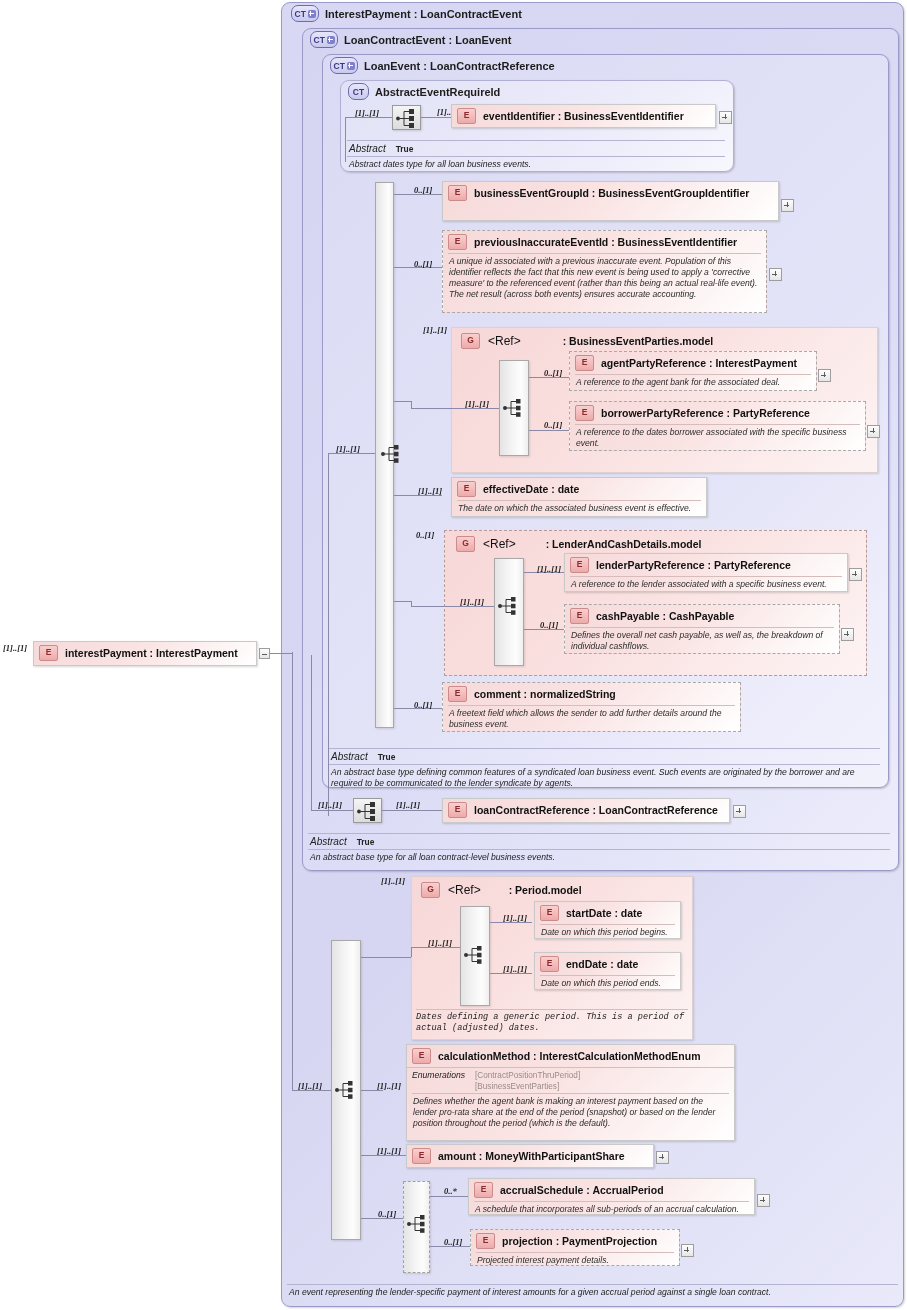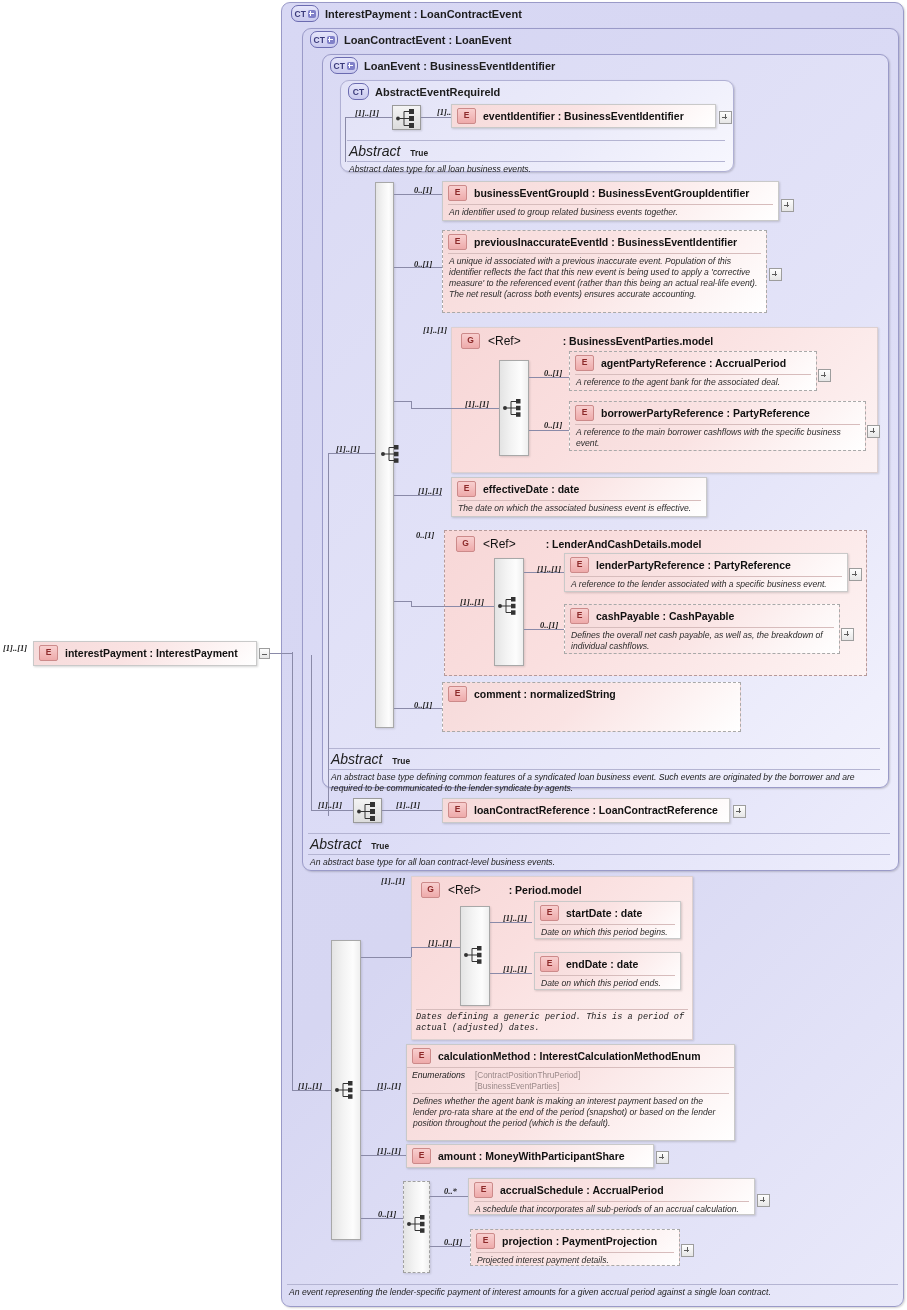--- a/index.html
+++ b/index.html
@@ -99,21 +99,21 @@
   
   .card{
     position:absolute;font-size:8.5px;font-style:italic;font-weight:bold;
     color:#1a1a1a;white-space:nowrap;font-family:"Liberation Serif",serif;
   }
 
   
   .ct-foot{position:absolute;}
   .ct-foot .sep{border-top:1px solid #b4b4d2;}
   .ct-foot .absrow{display:flex;gap:10px;align-items:baseline;padding:2px 2px 2px 2px;}
-  .ct-foot .abslabel{font-size:14px;font-style:italic;color:#222;}
+  .ct-foot .abslabel{font-size:10px;font-style:italic;color:#222;}
   .ct-foot .absval{font-size:8.4px;font-weight:bold;color:#222;}
   .ct-foot .doc{font-size:8.6px;font-style:italic;color:#222;line-height:1.3;padding:2px 2px 0 2px;}
 
   
   .exp{
     position:absolute;width:11px;height:11px;border:1px solid #9d9d9d;
     background:linear-gradient(180deg,#fdfdfd 0%,#e6e6e6 100%);
   }
   .exp:before,.exp:after{content:"";position:absolute;background:#5d5d5d;}
   .exp:before{left:2px;top:4.5px;width:5px;height:1px;}
@@ -137,21 +137,21 @@
 
   <div class="abs ct-box inner" style="left:302px;top:28px;width:597px;height:843px;"></div>
   <div class="ct-head" style="left:310px;top:31px;">
     <span class="icon-ct">CT<span class="plus"></span></span>
     <span class="ct-title">LoanContractEvent : LoanEvent</span>
   </div>
 
   <div class="abs ct-box inner2" style="left:322px;top:54px;width:567px;height:734px;"></div>
   <div class="ct-head" style="left:330px;top:57px;">
     <span class="icon-ct">CT<span class="plus"></span></span>
-    <span class="ct-title">LoanEvent : BusinessEventIdentifier</span>
+    <span class="ct-title">LoanEvent : LoanContractReference</span>
   </div>
 
   <div class="abs ct-box plain" style="left:340px;top:80px;width:394px;height:92px;"></div>
   <div class="ct-head" style="left:348px;top:83px;">
     <span class="icon-ct" style="width:19px;">CT</span>
     <span class="ct-title">AbstractEventRequireId</span>
   </div>
 
   <div class="abs seq-ico-box" style="left:392px;top:105px;width:29px;height:25px;">
     <svg width="29" height="25" viewBox="0 0 29 25">
@@ -214,21 +214,20 @@
   <div class="ln h" style="left:394px;top:495px;width:48px;"></div>
   <div class="ln h" style="left:394px;top:601px;width:17px;"></div>
   <div class="ln h" style="left:394px;top:708px;width:48px;"></div>
 
   <div class="card" style="left:414px;top:185px;">0..[1]</div>
   <div class="abs el-box" style="left:442px;top:181px;width:337px;height:40px;">
     <div class="el-row">
       <span class="icon-e">E</span>
       <span class="el-name">businessEventGroupId : BusinessEventGroupIdentifier</span>
     </div>
-    <div class="el-doc">An identifier used to group related business events together.</div>
   </div>
   <div class="exp" style="left:781px;top:199px;"></div>
 
   <div class="card" style="left:414px;top:259px;">0..[1]</div>
   <div class="abs el-box opt" style="left:442px;top:230px;width:325px;height:83px;">
     <div class="el-row">
       <span class="icon-e">E</span>
       <span class="el-name">previousInaccurateEventId : BusinessEventIdentifier</span>
     </div>
     <div class="el-doc">A unique id associated with a previous inaccurate event. Population of this identifier reflects the fact that this new event is being used to apply a 'corrective measure' to the referenced event (rather than this being an actual real-life event).  The net result (across both events) ensures accurate accounting.</div>
@@ -259,33 +258,33 @@
   <div class="card" style="left:465px;top:399px;">[1]..[1]</div>
   <div class="ln h" style="left:411px;top:408px;width:88px;"></div>
   <div class="ln v" style="left:411px;top:401px;height:7px;"></div>
   <div class="ln h" style="left:529px;top:377px;width:40px;"></div>
   <div class="ln h" style="left:529px;top:430px;width:40px;"></div>
 
   <div class="card" style="left:544px;top:368px;">0..[1]</div>
   <div class="abs el-box opt" style="left:569px;top:351px;width:248px;height:40px;">
     <div class="el-row">
       <span class="icon-e">E</span>
-      <span class="el-name">agentPartyReference : AccrualPeriod</span>
+      <span class="el-name">agentPartyReference : InterestPayment</span>
     </div>
     <div class="el-doc">A reference to the agent bank for the associated deal.</div>
   </div>
   <div class="exp" style="left:818px;top:369px;"></div>
 
   <div class="card" style="left:544px;top:420px;">0..[1]</div>
   <div class="abs el-box opt" style="left:569px;top:401px;width:297px;height:50px;">
     <div class="el-row">
       <span class="icon-e">E</span>
       <span class="el-name">borrowerPartyReference : PartyReference</span>
     </div>
-    <div class="el-doc">A reference to the main borrower cashflows with the specific business event.</div>
+    <div class="el-doc">A reference to the dates borrower associated with the specific business event.</div>
   </div>
   <div class="exp" style="left:867px;top:425px;"></div>
 
   <div class="card" style="left:418px;top:486px;">[1]..[1]</div>
   <div class="abs el-box" style="left:451px;top:477px;width:256px;height:40px;">
     <div class="el-row">
       <span class="icon-e">E</span>
       <span class="el-name">effectiveDate : date</span>
     </div>
     <div class="el-doc">The date on which the associated business event is effective.</div>
@@ -337,20 +336,21 @@
     <div class="el-doc">Defines the overall net cash payable, as well as, the breakdown of individual cashflows.</div>
   </div>
   <div class="exp" style="left:841px;top:628px;"></div>
 
   <div class="card" style="left:414px;top:700px;">0..[1]</div>
   <div class="abs el-box opt" style="left:442px;top:682px;width:299px;height:50px;">
     <div class="el-row">
       <span class="icon-e">E</span>
       <span class="el-name">comment : normalizedString</span>
     </div>
+    <div class="el-doc">A freetext field which allows the sender to add further details around the business event.</div>
   </div>
 
   <div class="ct-foot" style="left:329px;top:748px;width:551px;">
     <div class="sep"></div>
     <div class="absrow">
       <span class="abslabel">Abstract</span>
       <span class="absval">True</span>
     </div>
     <div class="sep"></div>
     <div class="doc">An abstract base type defining common features of a syndicated loan business event. Such events are originated by the borrower and are required to be communicated to the lender syndicate by agents.</div>

